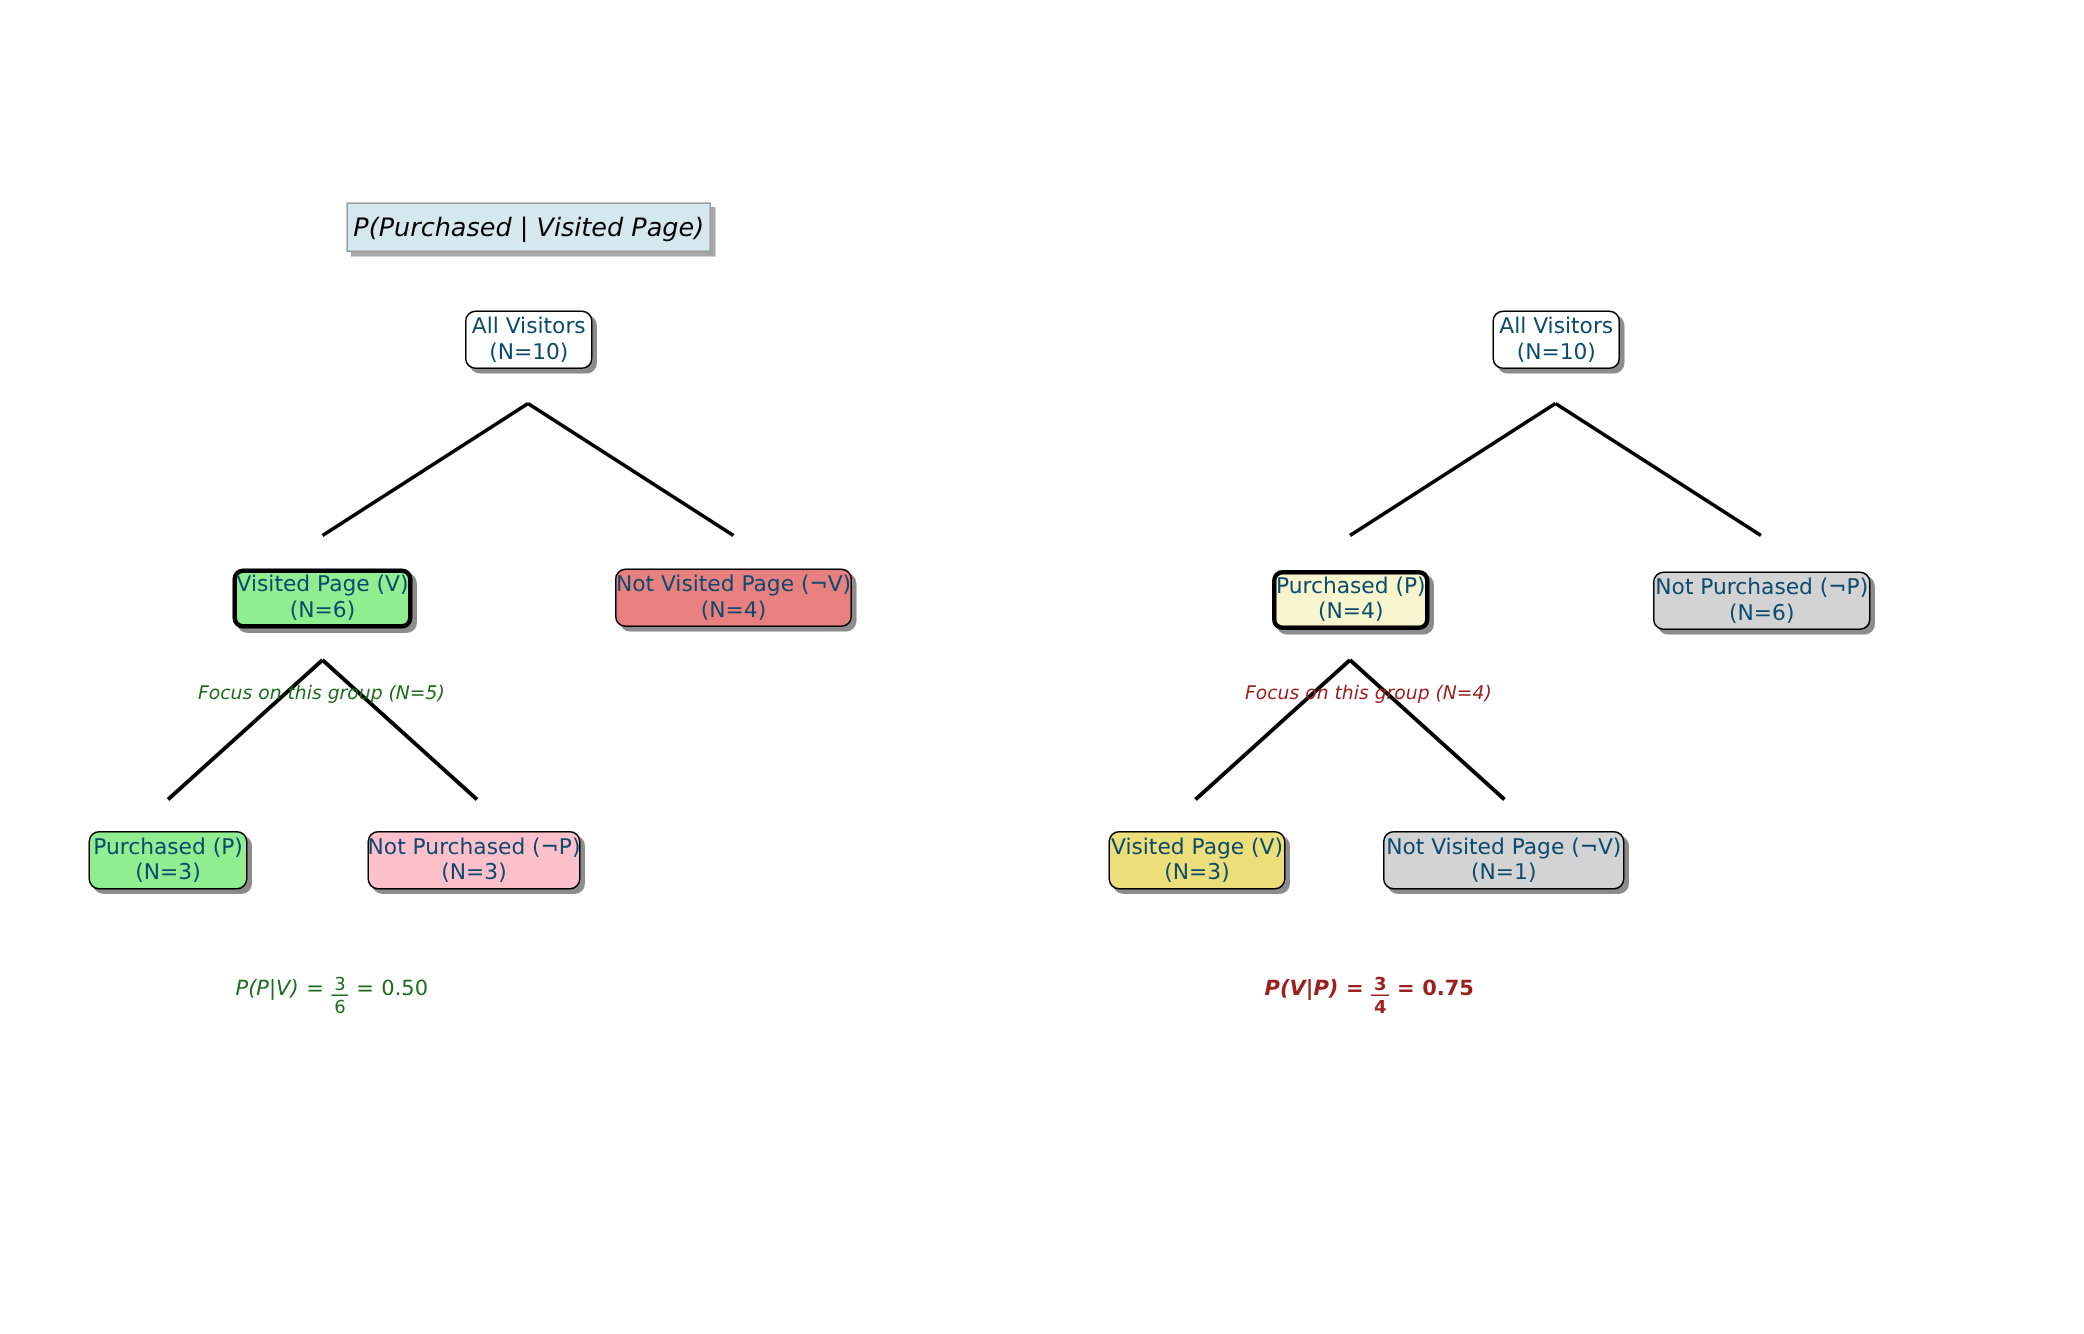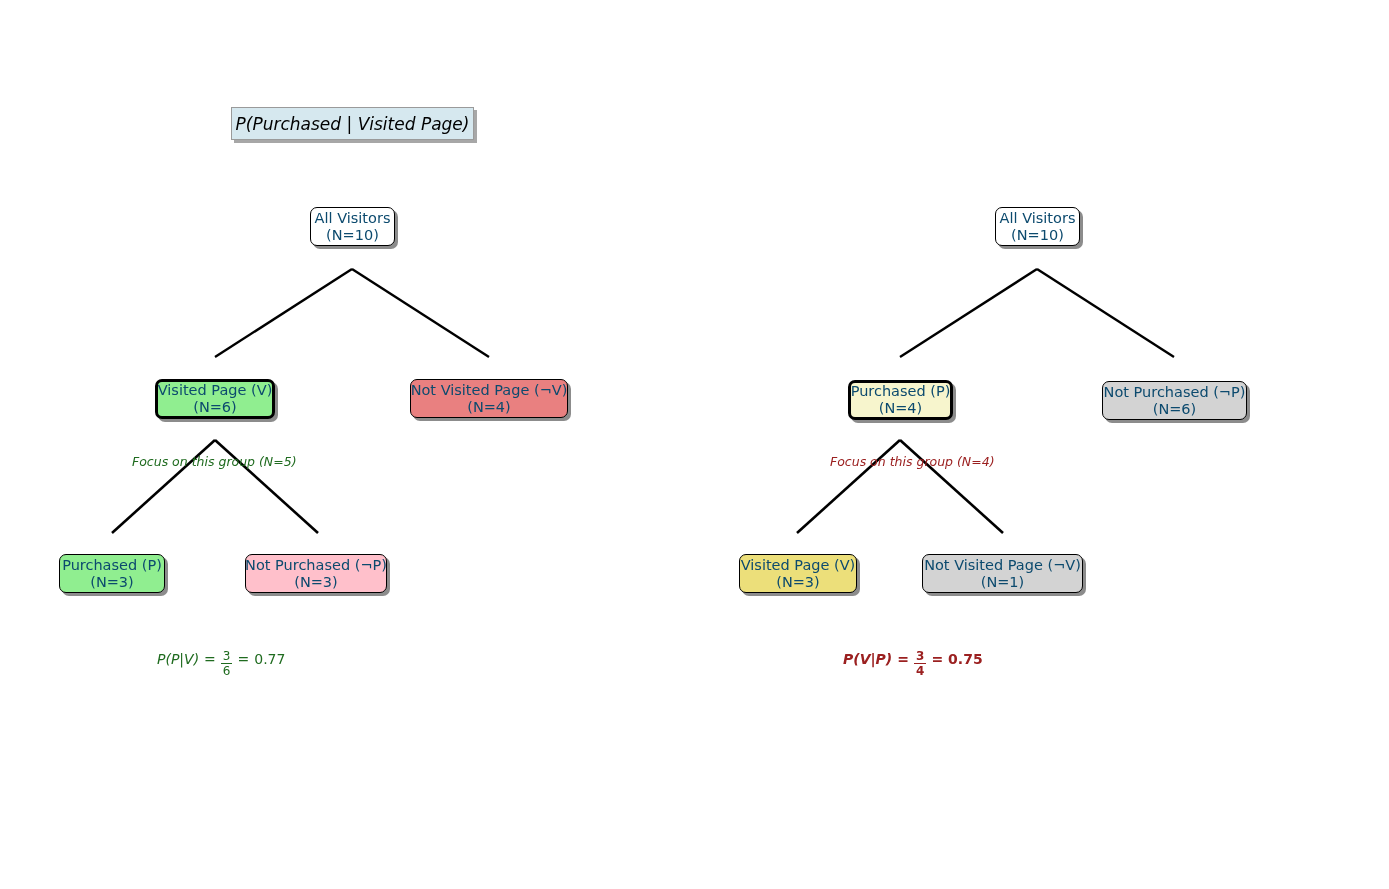--- a/index.html
+++ b/index.html
@@ -45,21 +45,21 @@
     font-style: italic;
     font-size: 17px;
     color: #000000;
     border: 1px solid #9a9a9a;
     box-shadow: 3px 3px 0 rgba(60,60,60,0.45);
     white-space: nowrap;
     padding: 0 10px;
   }
   #header-left {
     left: 231px;
-    top: 107px;
+    top: 135px;
     width: 243px;
     height: 33px;
     background: #d6e8ef;
     font-style: italic;
   }
   #header-right {
     left: 916px;
     top: 123px;
     width: 243px;
     height: 33px;
@@ -193,21 +193,21 @@
   <div class="focus-note" id="focus-left">Focus on this group (N=5)</div>
 
   <div class="formula" id="formula-left">
     <span class="lhs">P(P|V)</span>
     <span class="eq">=</span>
     <span class="frac">
       <span class="num">3</span>
       <span class="den">6</span>
     </span>
     <span class="eq">=</span>
-    <span class="val">0.77</span>
+    <span class="val">0.50</span>
   </div>
 
 
   <div class="node" id="right-root" style="left:995px; top:207px; width:85px; height:39px; background:#ffffff;">
     <span class="l1">All Visitors</span>
     <span class="l2">(N=10)</span>
   </div>
 
   <div class="node thick" id="right-purchased" style="left:848px; top:380px; width:105px; height:40px; background:#f7f5cd;">
     <span class="l1">Purchased (P)</span>

